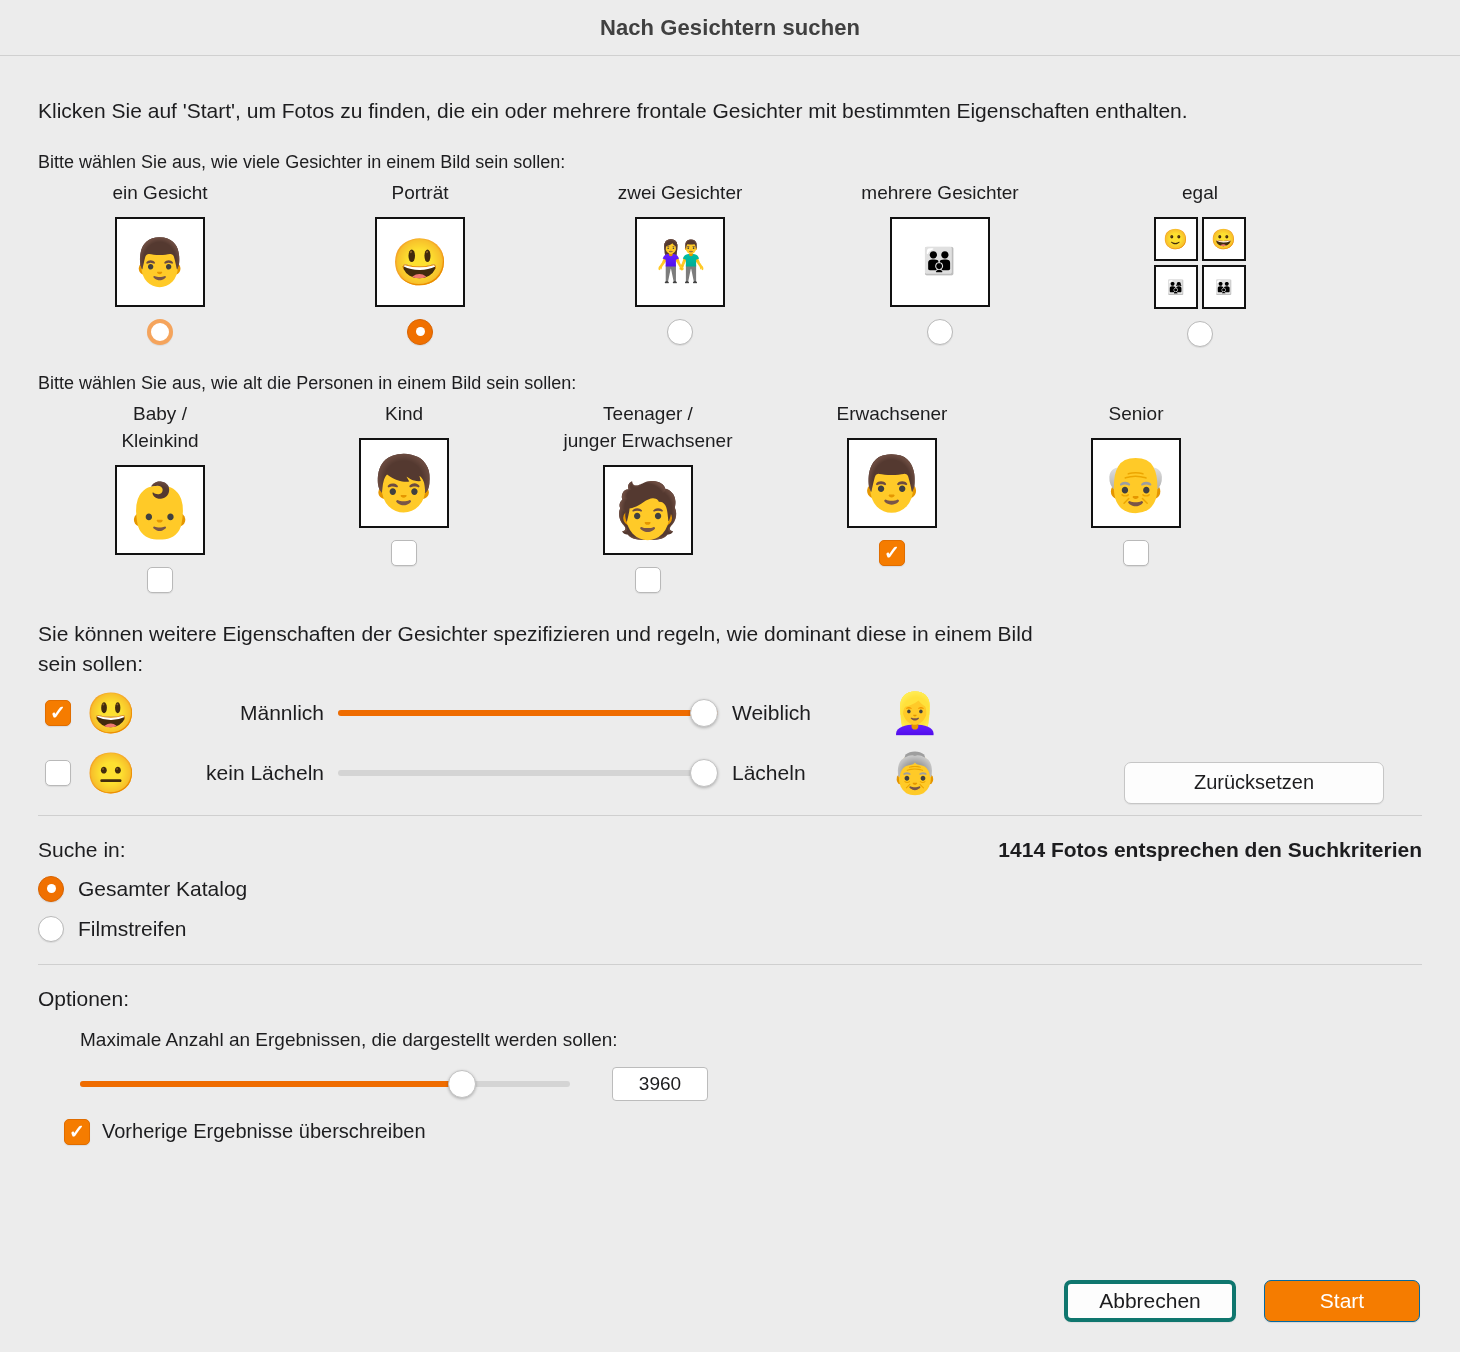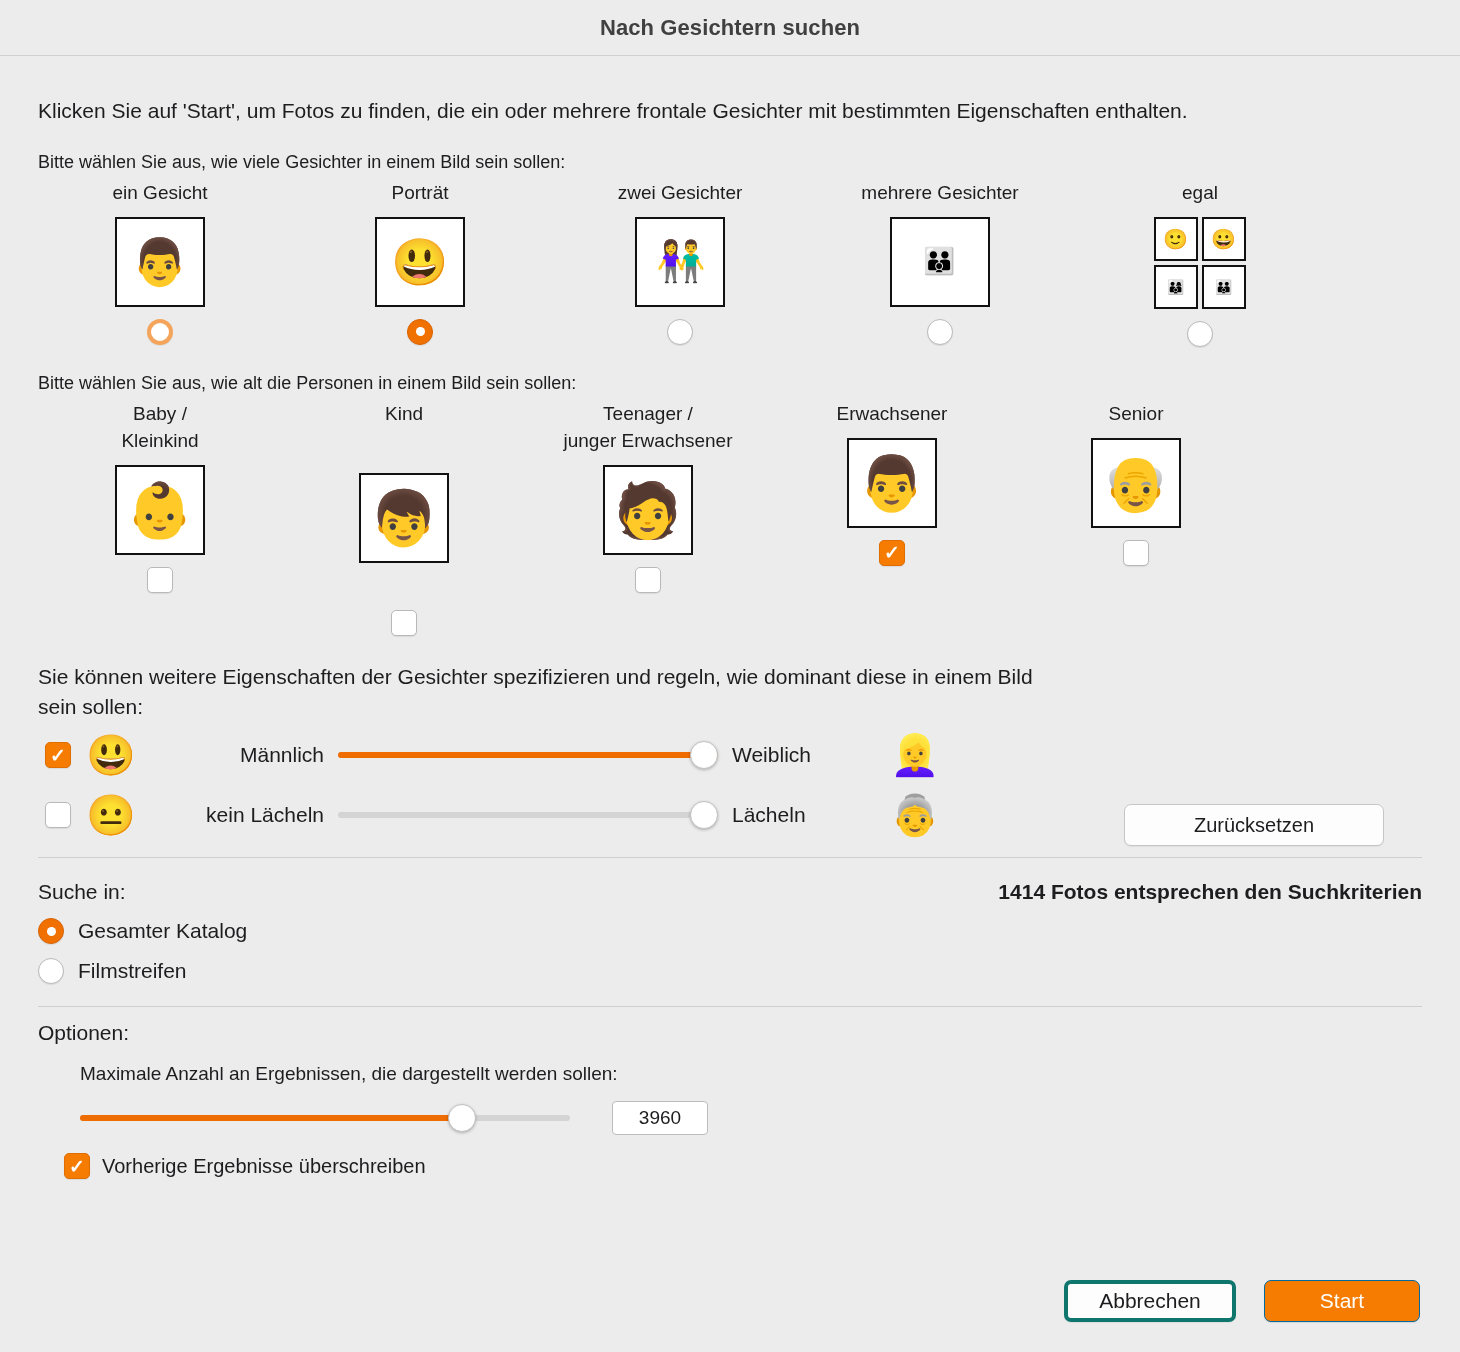--- a/index.html
+++ b/index.html
@@ -285,21 +285,21 @@
   .radio-line {
     display: flex;
     align-items: center;
     margin-top: 14px;
   }
   .radio-line .radio { margin-top: 0; margin-right: 14px; }
   .radio-line .txt { font-size: 21px; }
 
   .options-title {
     font-size: 21px;
-    margin-top: 14px;
+    margin-top: 22px;
   }
   .options-sub {
     font-size: 19px;
     margin-top: 18px;
     margin-left: 42px;
   }
   .max-row {
     display: flex;
     align-items: center;
     margin-top: 16px;
@@ -433,21 +433,21 @@
 
     <div class="opt-row">
       <div class="opt-col" style="width:244px;">
         <div class="opt-label">Baby /
 Kleinkind</div>
         <div class="thumb age">
             <span>👶</span>
           </div>
         <div class="checkbox"></div>
       </div>
-      <div class="opt-col" style="width:244px;gap:35px;">
+      <div class="opt-col" style="width:244px;">
         <div class="opt-label">Kind</div>
         <div class="thumb age">
             <span>👦</span>
           </div>
         <div class="checkbox"></div>
       </div>
       <div class="opt-col" style="width:244px;">
         <div class="opt-label">Teenager /
 junger Erwachsener</div>
         <div class="thumb age">

